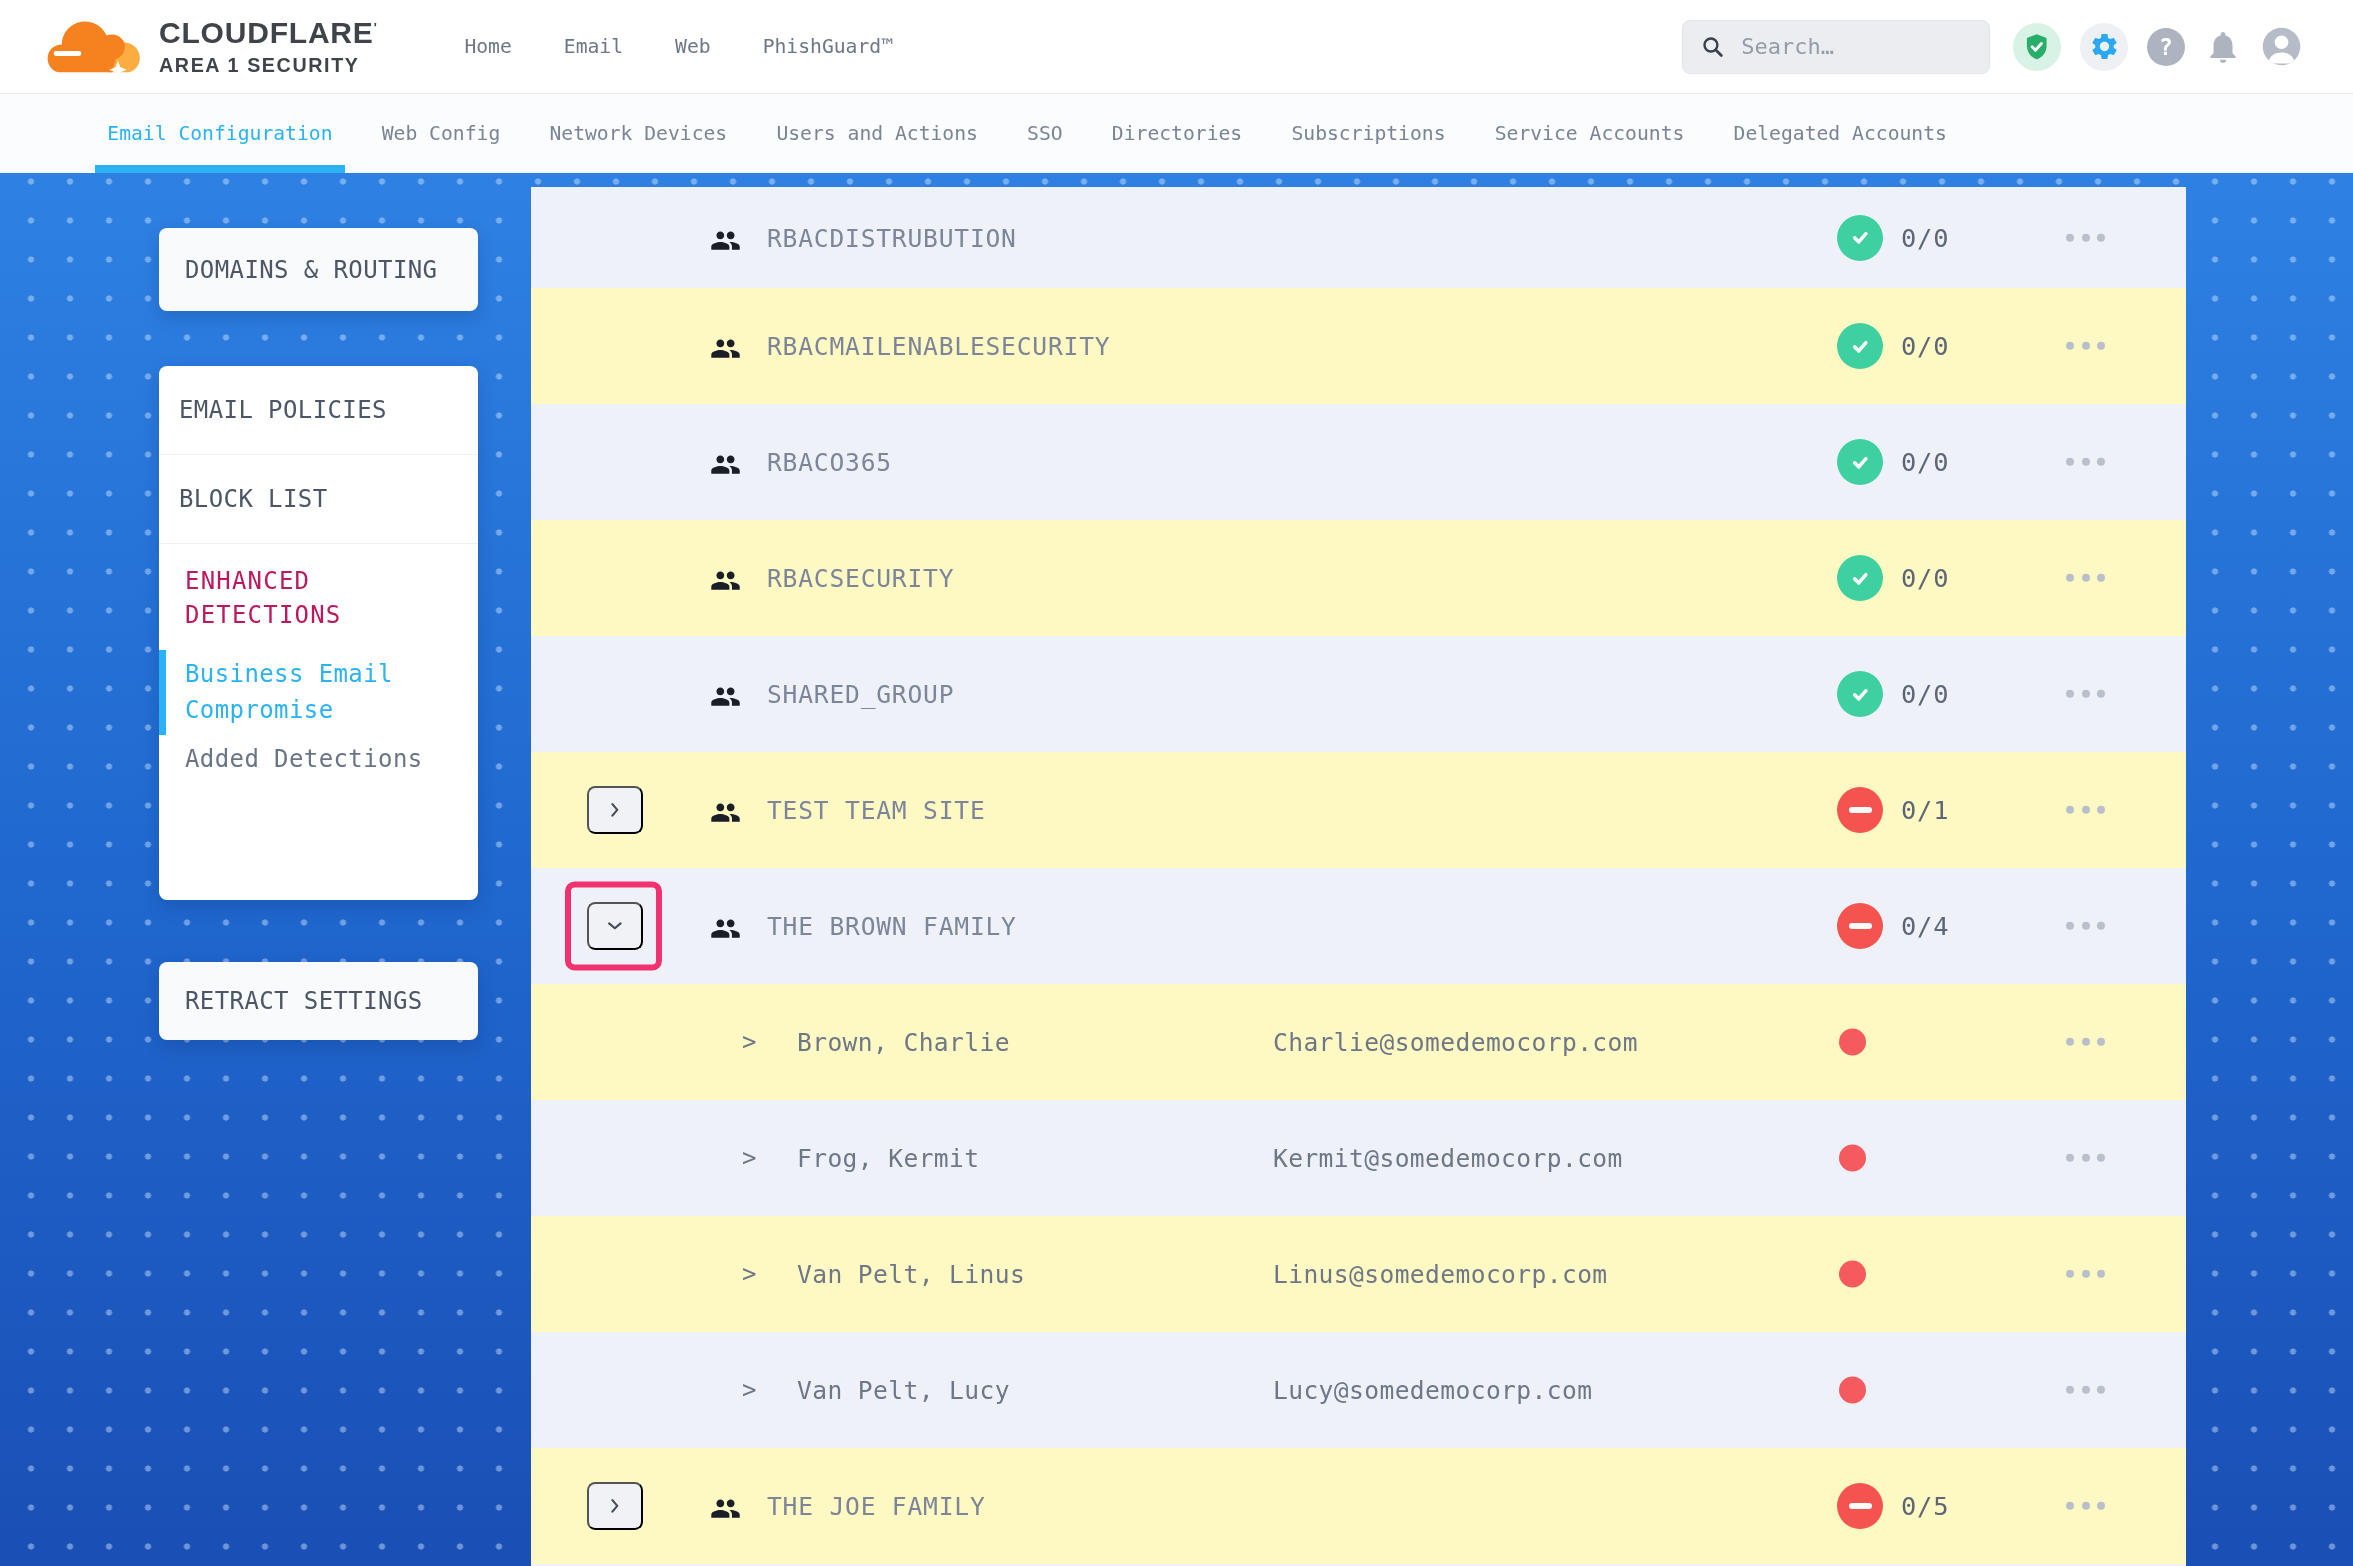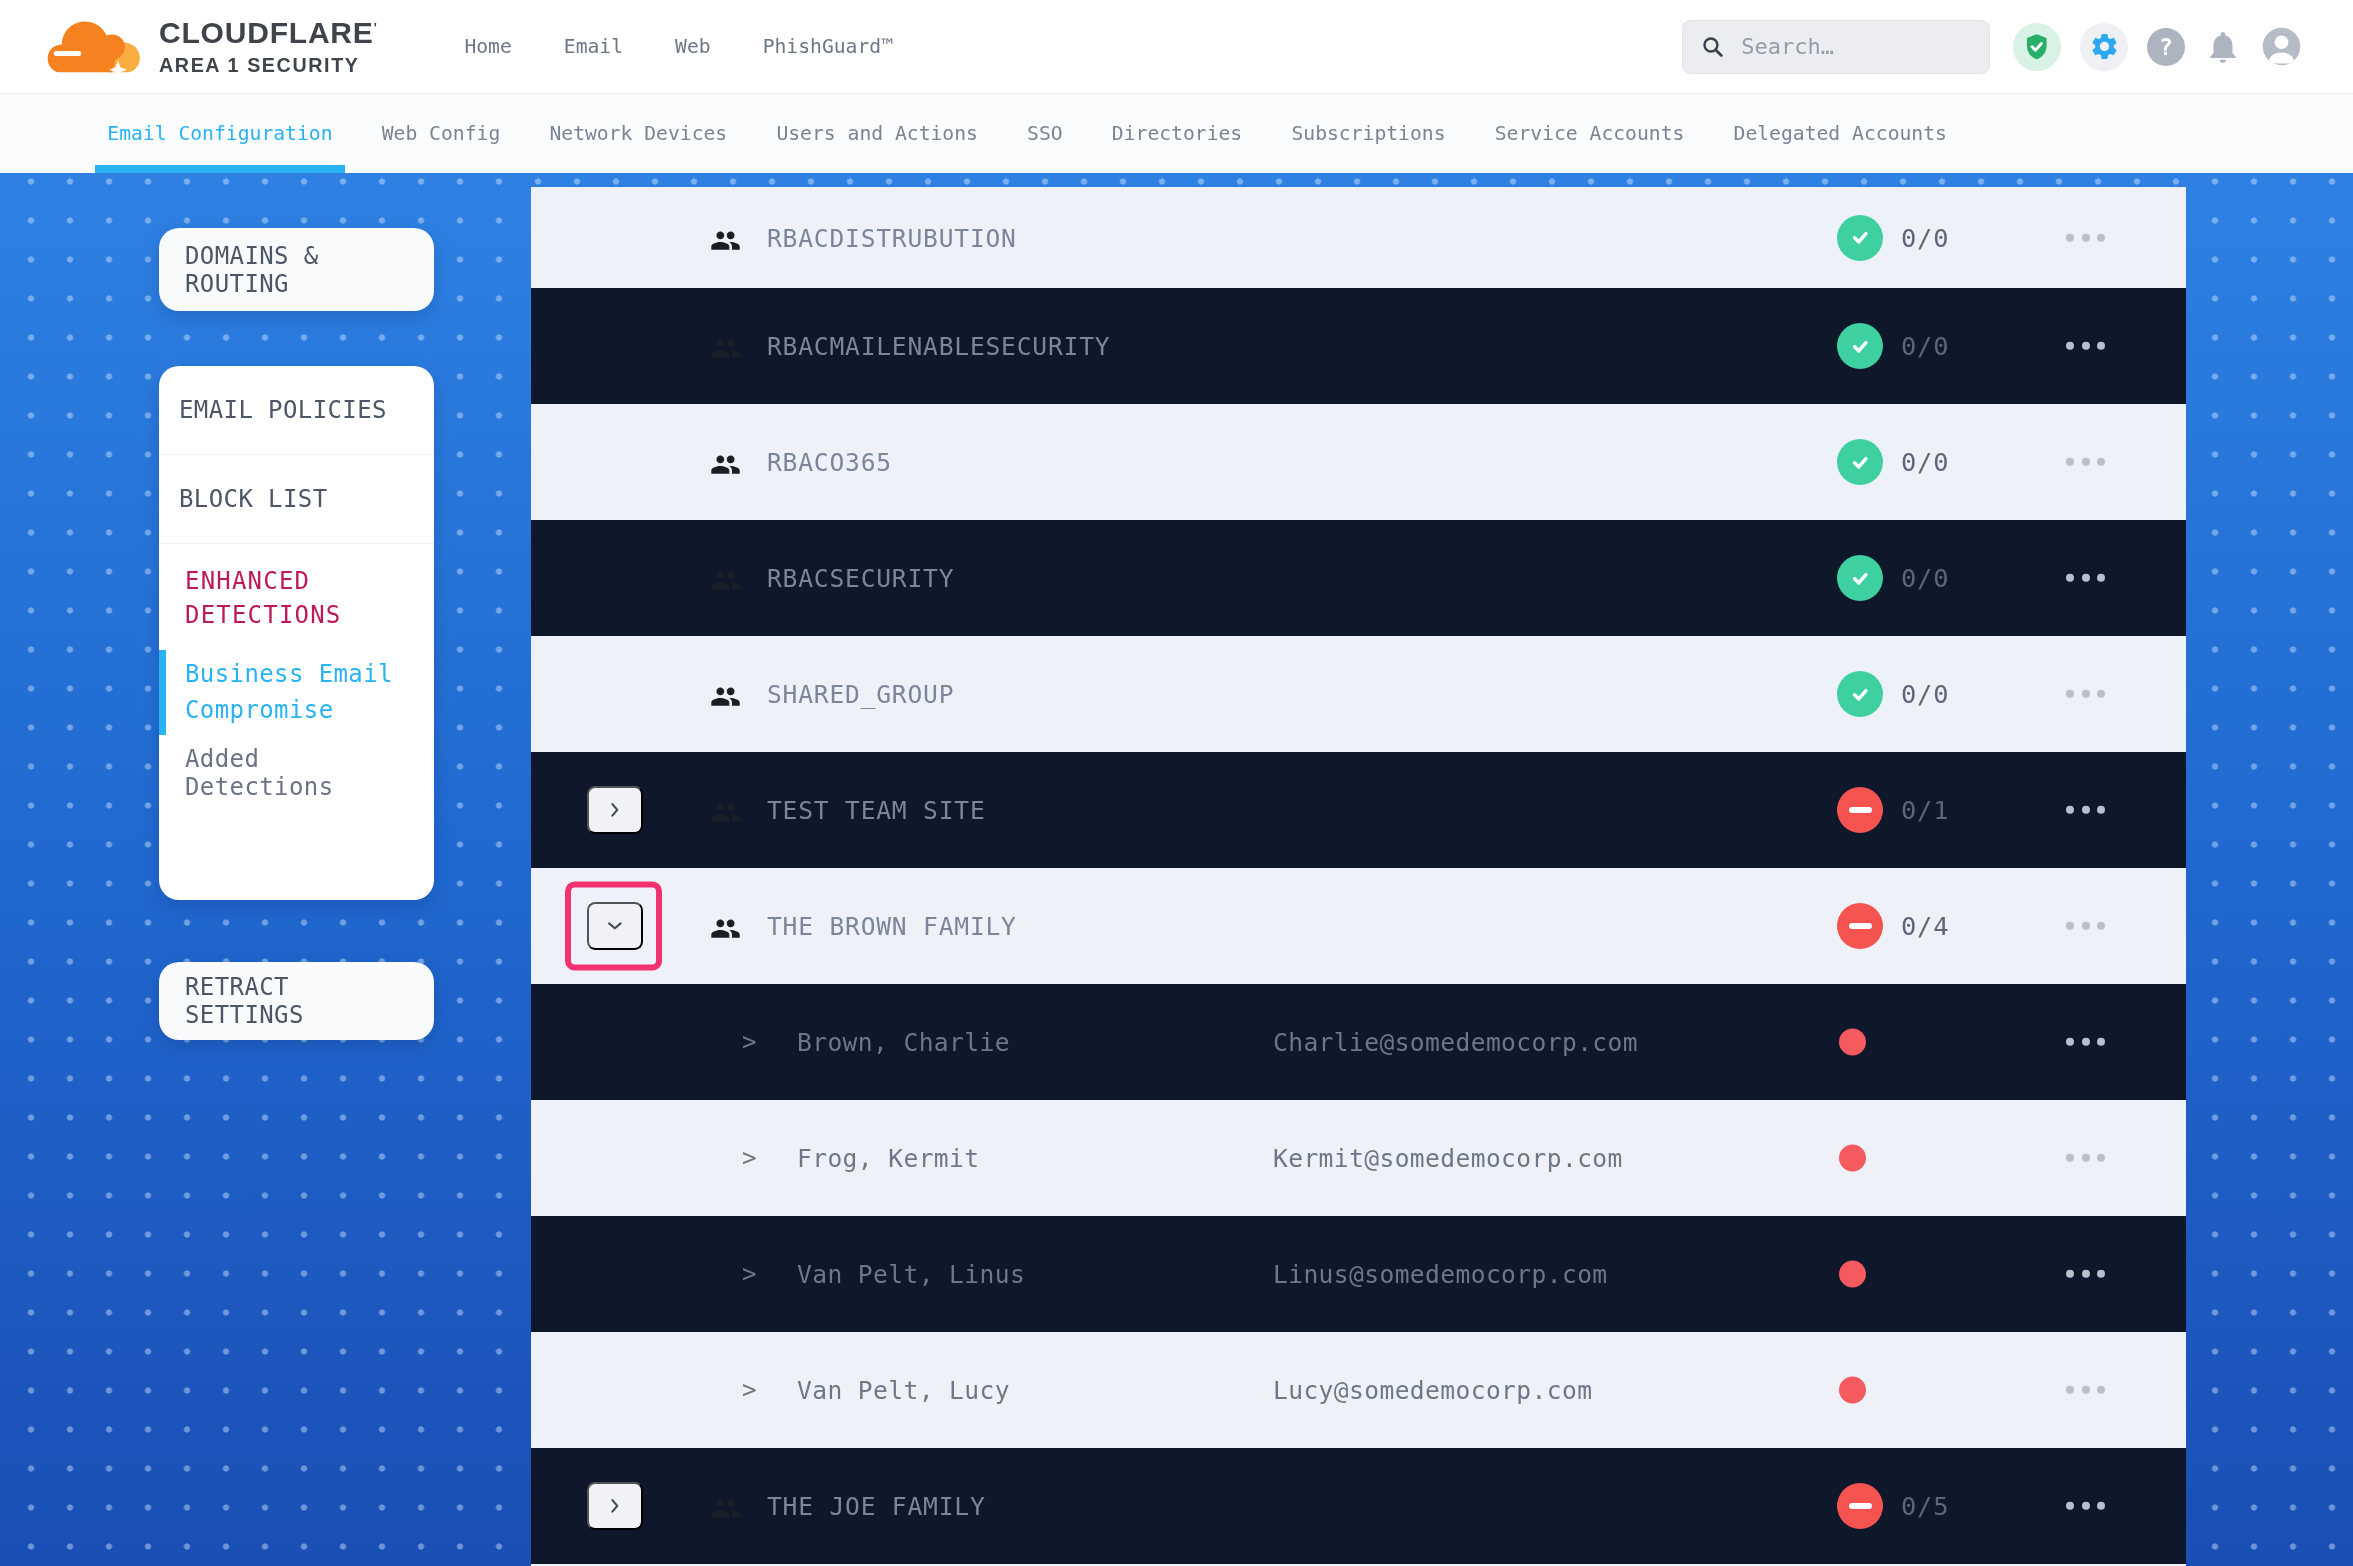--- a/index.html
+++ b/index.html
@@ -38,39 +38,39 @@
   .tab.active::after{content:"";position:absolute;left:0;right:0;bottom:0;height:8.2px;background:#29b3f2;}
 
   
   .canvas{position:absolute;left:0;top:173px;width:2354px;height:1394px;
           background:linear-gradient(180deg,#2e81e3 0%,#2068cf 50%,#1a4fb5 100%);}
   .canvas::before{content:"";position:absolute;inset:0;
           background-image:radial-gradient(circle,rgba(210,232,255,.45) 2.9px,rgba(210,232,255,0) 3.3px);
           background-size:39px 39px;background-position:11.5px 28px;}
 
   
-  .card{position:absolute;left:159px;width:275px;background:#fff;border-radius:20px;overflow:hidden;
-        box-shadow:0 6.6px 18px rgba(8,40,90,.20);font-size:24px;letter-spacing:0.4px;color:#4d5666;z-index:2;justify-content:flex-end;}
+  .card{position:absolute;left:159px;width:319px;background:#fff;border-radius:8px;overflow:hidden;
+        box-shadow:0 6.6px 18px rgba(8,40,90,.20);font-size:24px;letter-spacing:0.4px;color:#4d5666;z-index:2;}
   .card.tinted{background:#f8fafc;}
   .card1{top:55px;height:83px;display:flex;align-items:center;padding:0 26px;}
   .card2{top:193px;height:534px;}
   .card3{top:789px;height:78px;display:flex;align-items:center;padding:0 26px;}
   .srow{height:89px;display:flex;align-items:center;padding:0 20px;border-bottom:1.6px solid #edf0f4;cursor:pointer;}
   .sec{padding:19.7px 26px 0 26px;}
   .sec-h{color:#be185d;line-height:1.45;letter-spacing:1.2px;cursor:pointer;}
   .sec-active{position:relative;color:#29b3f2;line-height:1.5;margin-top:23px;cursor:pointer;}
   .sec-active::before{content:"";position:absolute;left:-26px;top:-6.6px;bottom:-6.6px;width:6.6px;background:#29b3f2;}
   .sec-muted{color:#6b7486;margin-top:17px;cursor:pointer;}
 
   
   .panel{position:absolute;left:531px;top:14px;width:1655px;height:1394px;background:#fdfdfe;overflow:hidden;z-index:1;}
   .row{position:relative;height:116px;}
   .row:first-child{height:101px;}
   .row.light{background:#eef2f8;}
-  .row.white{background:#0f172a;}
+  .row.white{background:#fef9c3;}
   .row > *{position:absolute;top:50%;transform:translateY(-50%);}
   .exp{left:56px;width:56px;height:48px;border-radius:8.2px;background:#f0f2f5;display:flex;
        align-items:center;justify-content:center;cursor:pointer;}
   .exp svg{width:19.7px;height:19.7px;stroke:#454c59;fill:none;stroke-width:2.6;stroke-linecap:round;stroke-linejoin:round;}
   .exp.down svg{transform:rotate(90deg);}
   .ppl{left:179px;width:31px;height:26px;}
   .gname{left:236px;font-size:24.6px;color:#7c8599;letter-spacing:0.8px;white-space:nowrap;}
   .badge{left:1306px;width:46px;height:46px;border-radius:50%;display:flex;align-items:center;justify-content:center;}
   .badge.ok{background:#3ed0a0;}
   .badge.blocked{background:#f4534f;}

